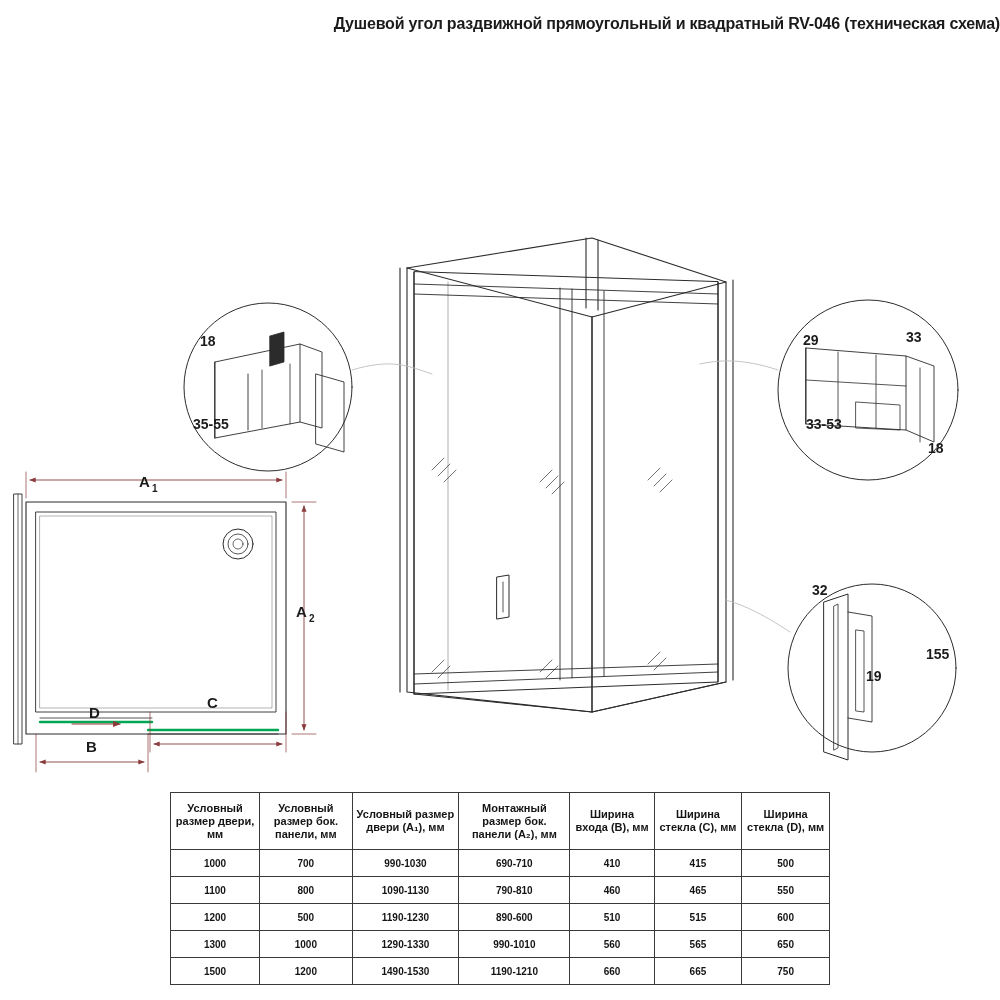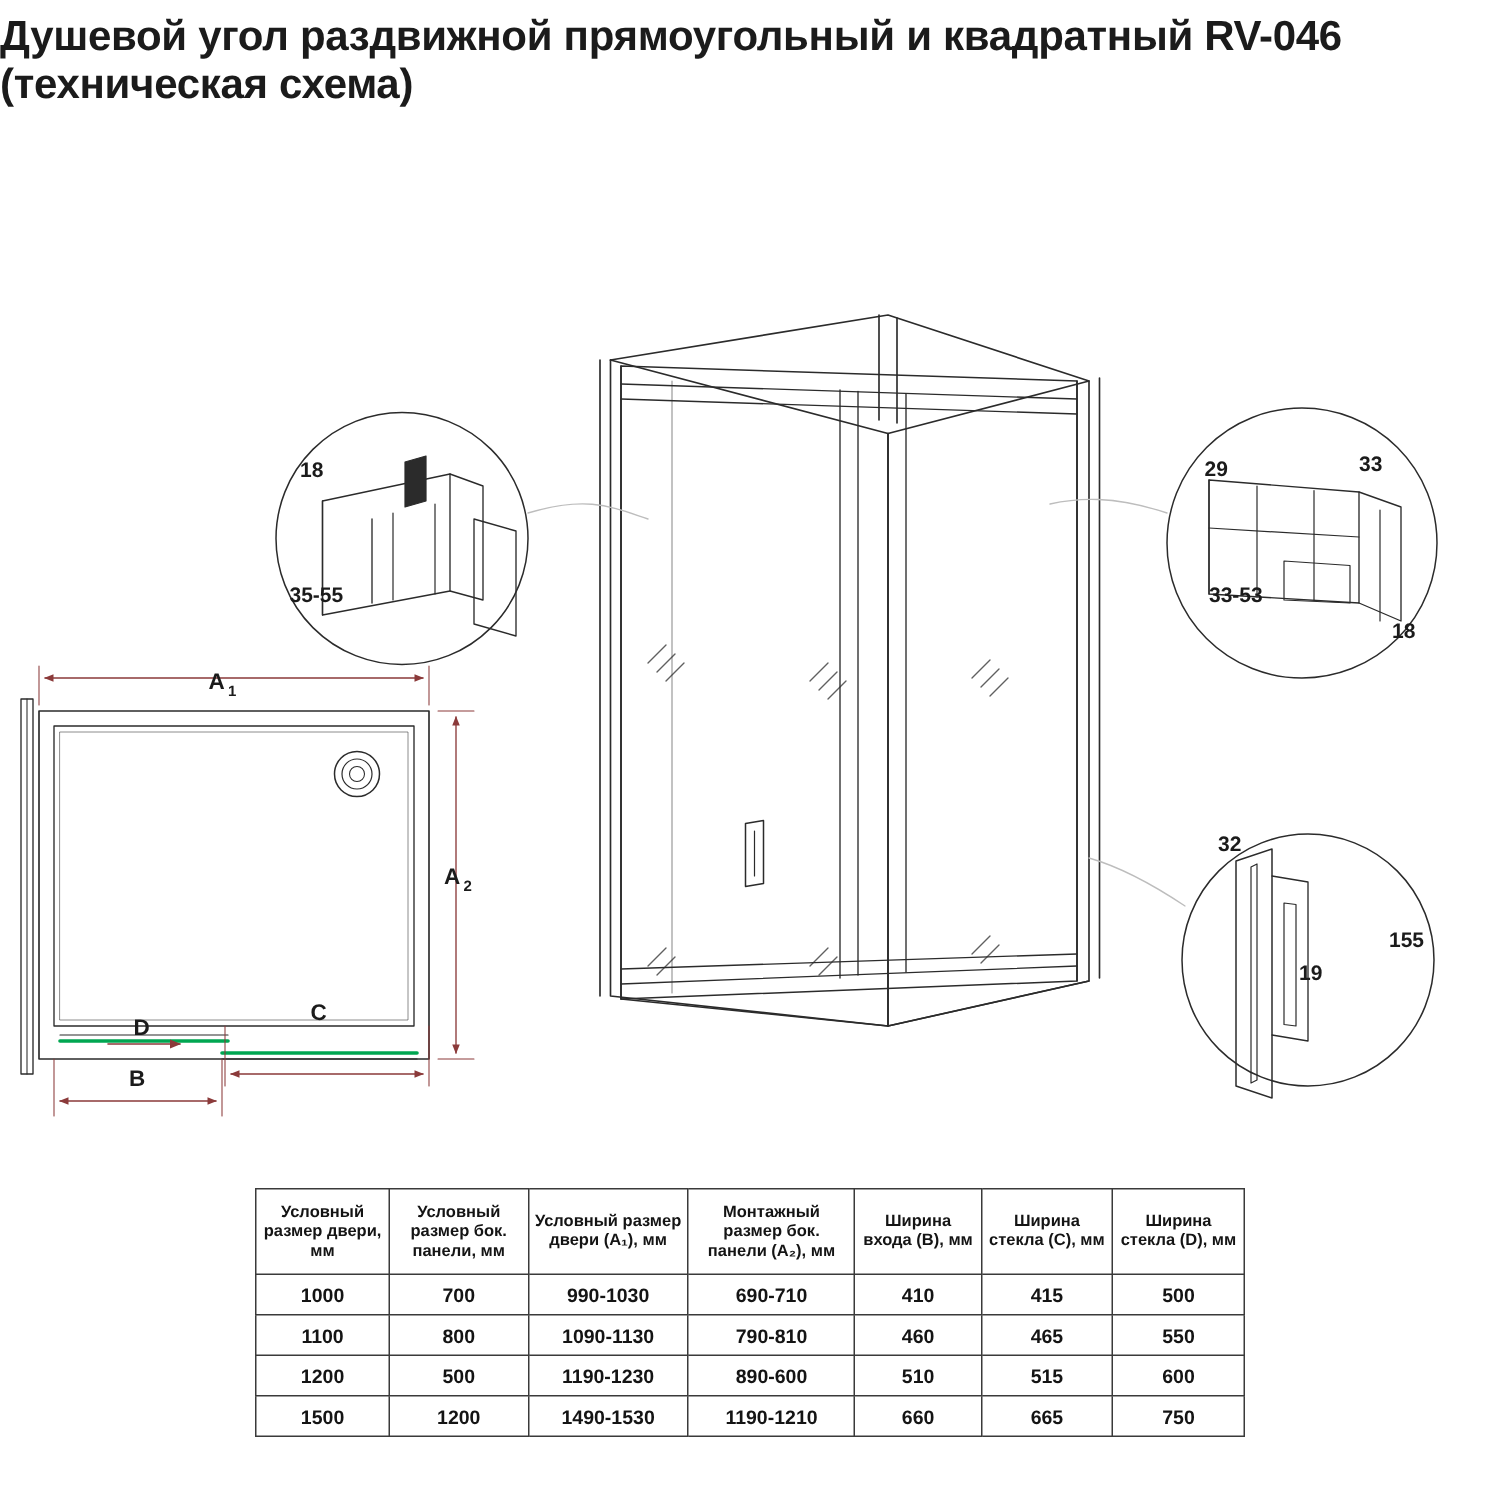--- a/index.html
+++ b/index.html
@@ -6,25 +6,25 @@
   body{
     width:1000px;height:1000px;
     background:#ffffff;
     font-family:"Liberation Sans", sans-serif;
     color:#1b1b1b;
     position:relative;
     overflow:hidden;
   }
   .title{
     position:absolute;left:0;top:8px;width:1000px;
-    text-align:left;
-    font-size:28px;font-weight:700;line-height:32px;
+    text-align:right;
+    font-size:16px;font-weight:700;line-height:32px;
     letter-spacing:-0.2px;
   }
-  .diagram{position:absolute;left:0;top:84px;width:1000px;height:680px;}
+  .diagram{position:absolute;left:0;top:112px;width:1000px;height:680px;}
   .diagram svg{display:block;}
 
   
   .spec-table{
     position:absolute;left:170px;top:792px;width:660px;
     border-collapse:collapse;
   }
   .spec-table th,.spec-table td{
     border:1px solid #3a3a3a;
     text-align:center;
@@ -33,21 +33,21 @@
   }
   .spec-table th{
     font-weight:700;
     line-height:13px;
     padding:5px 2px;
     height:46px;
     vertical-align:middle;
   }
   .spec-table td{
     font-weight:700;
-    font-size:13px;
+    font-size:10px;
     height:24px;
     padding:1px 2px;
   }
   .c0{width:88px}.c1{width:92px}.c2{width:108px}.c3{width:112px}
   .c4{width:84px}.c5{width:88px}.c6{width:88px}
 </style>
 </head>
 <body>
 
 <div class="title">
@@ -252,20 +252,29 @@
     <tr>
       <td>1200</td>
       <td>500</td>
       <td>1190-1230</td>
       <td>890-600</td>
       <td>510</td>
       <td>515</td>
       <td>600</td>
     </tr>
     <tr>
+      <td>1300</td>
+      <td>1000</td>
+      <td>1290-1330</td>
+      <td>990-1010</td>
+      <td>560</td>
+      <td>565</td>
+      <td>650</td>
+    </tr>
+    <tr>
       <td>1500</td>
       <td>1200</td>
       <td>1490-1530</td>
       <td>1190-1210</td>
       <td>660</td>
       <td>665</td>
       <td>750</td>
     </tr>
   </tbody>
 </table>

